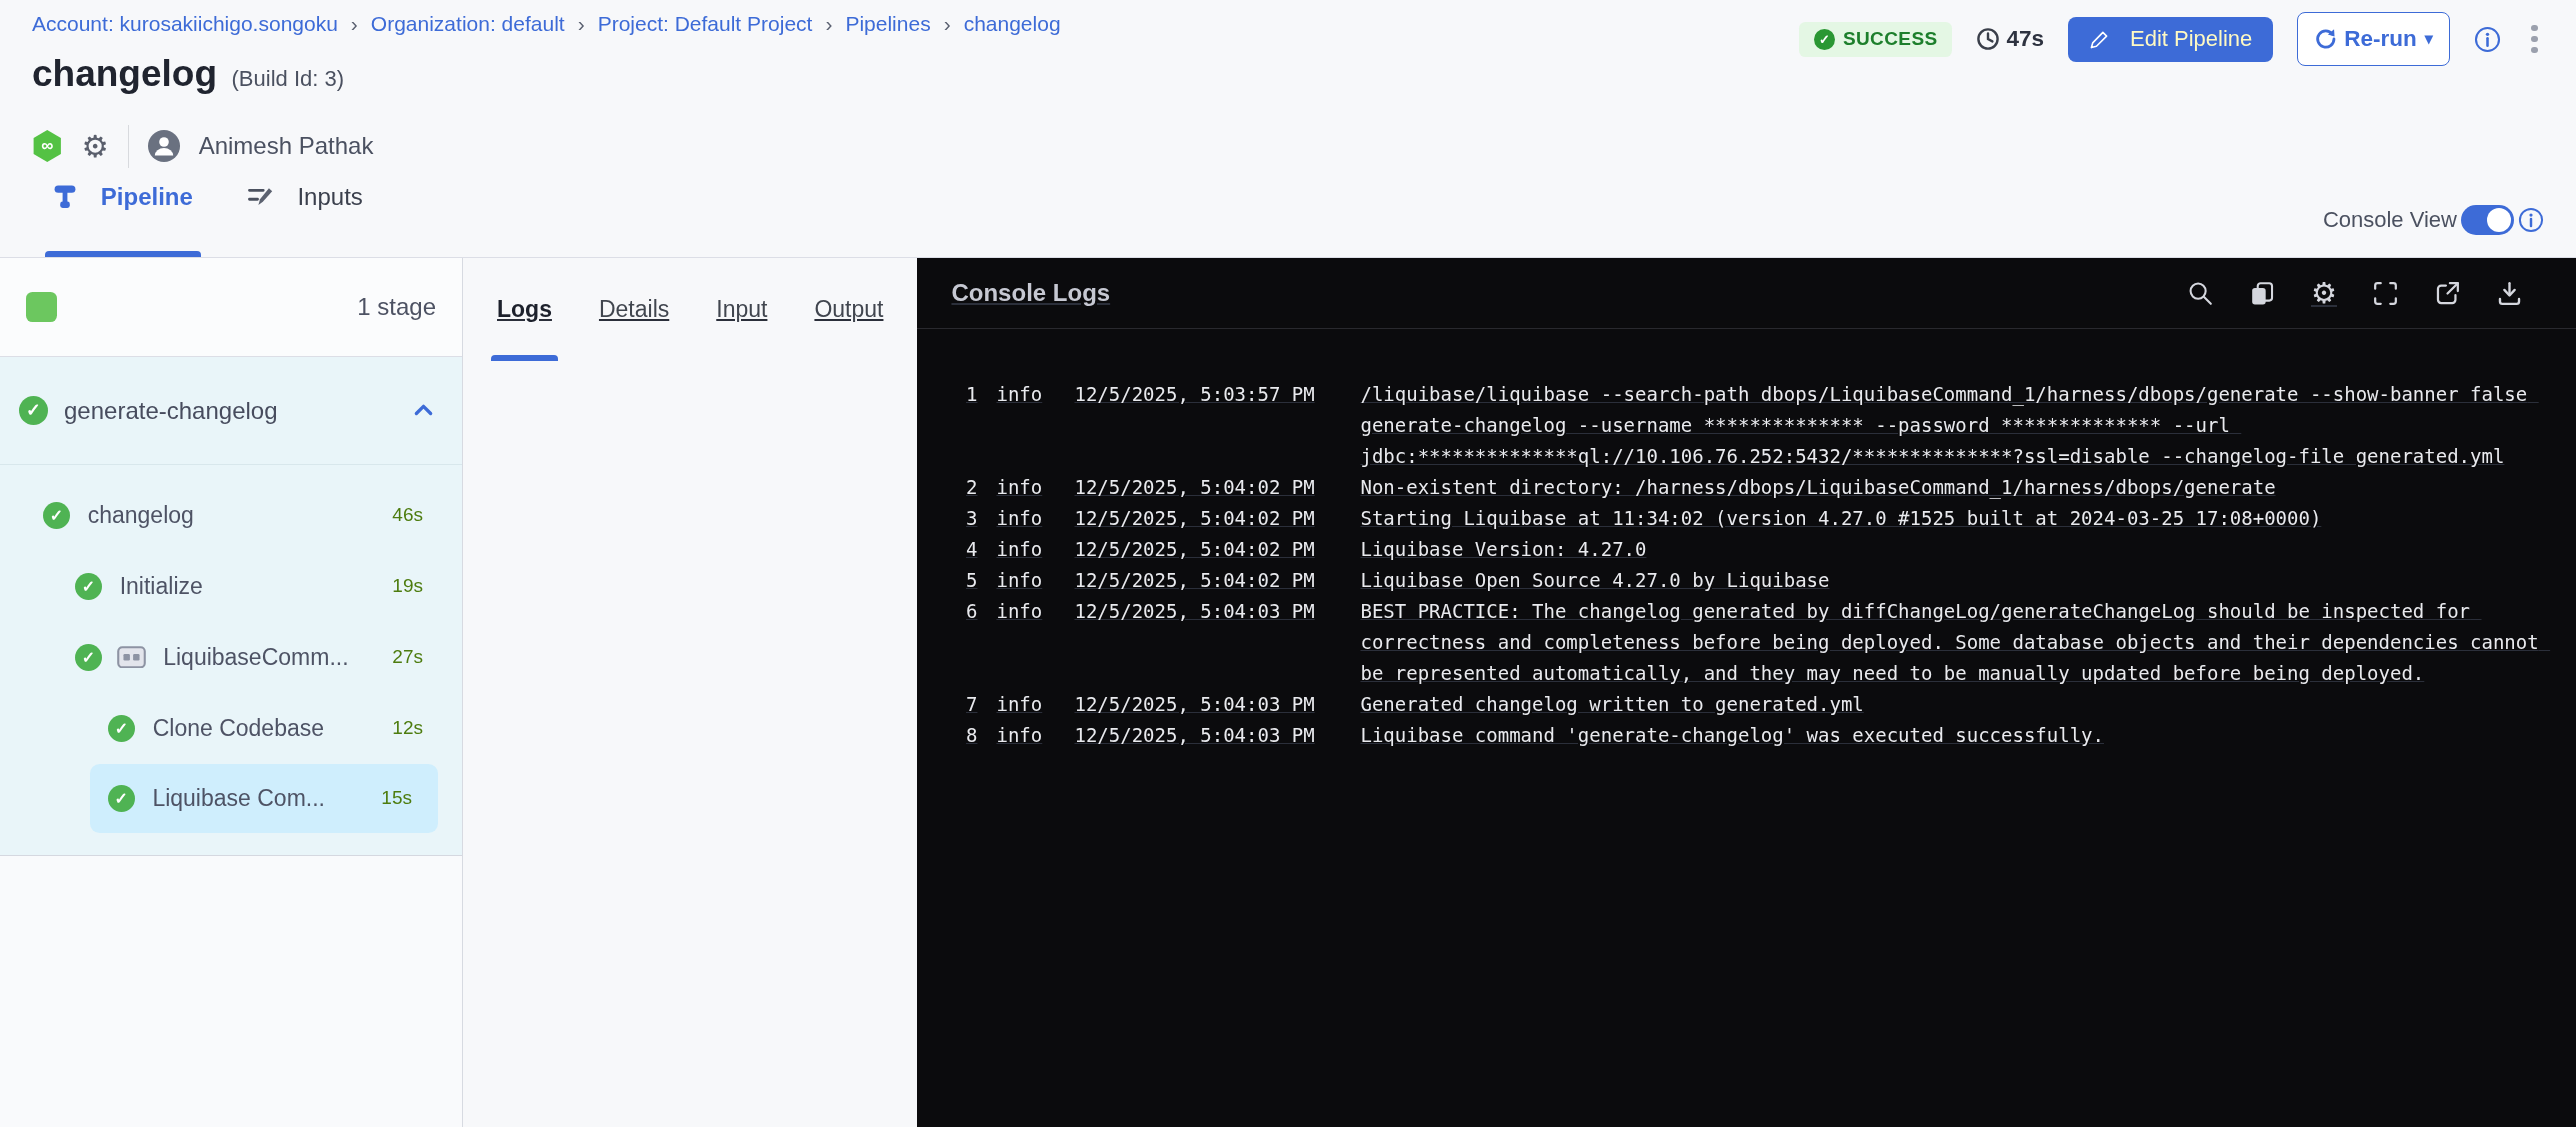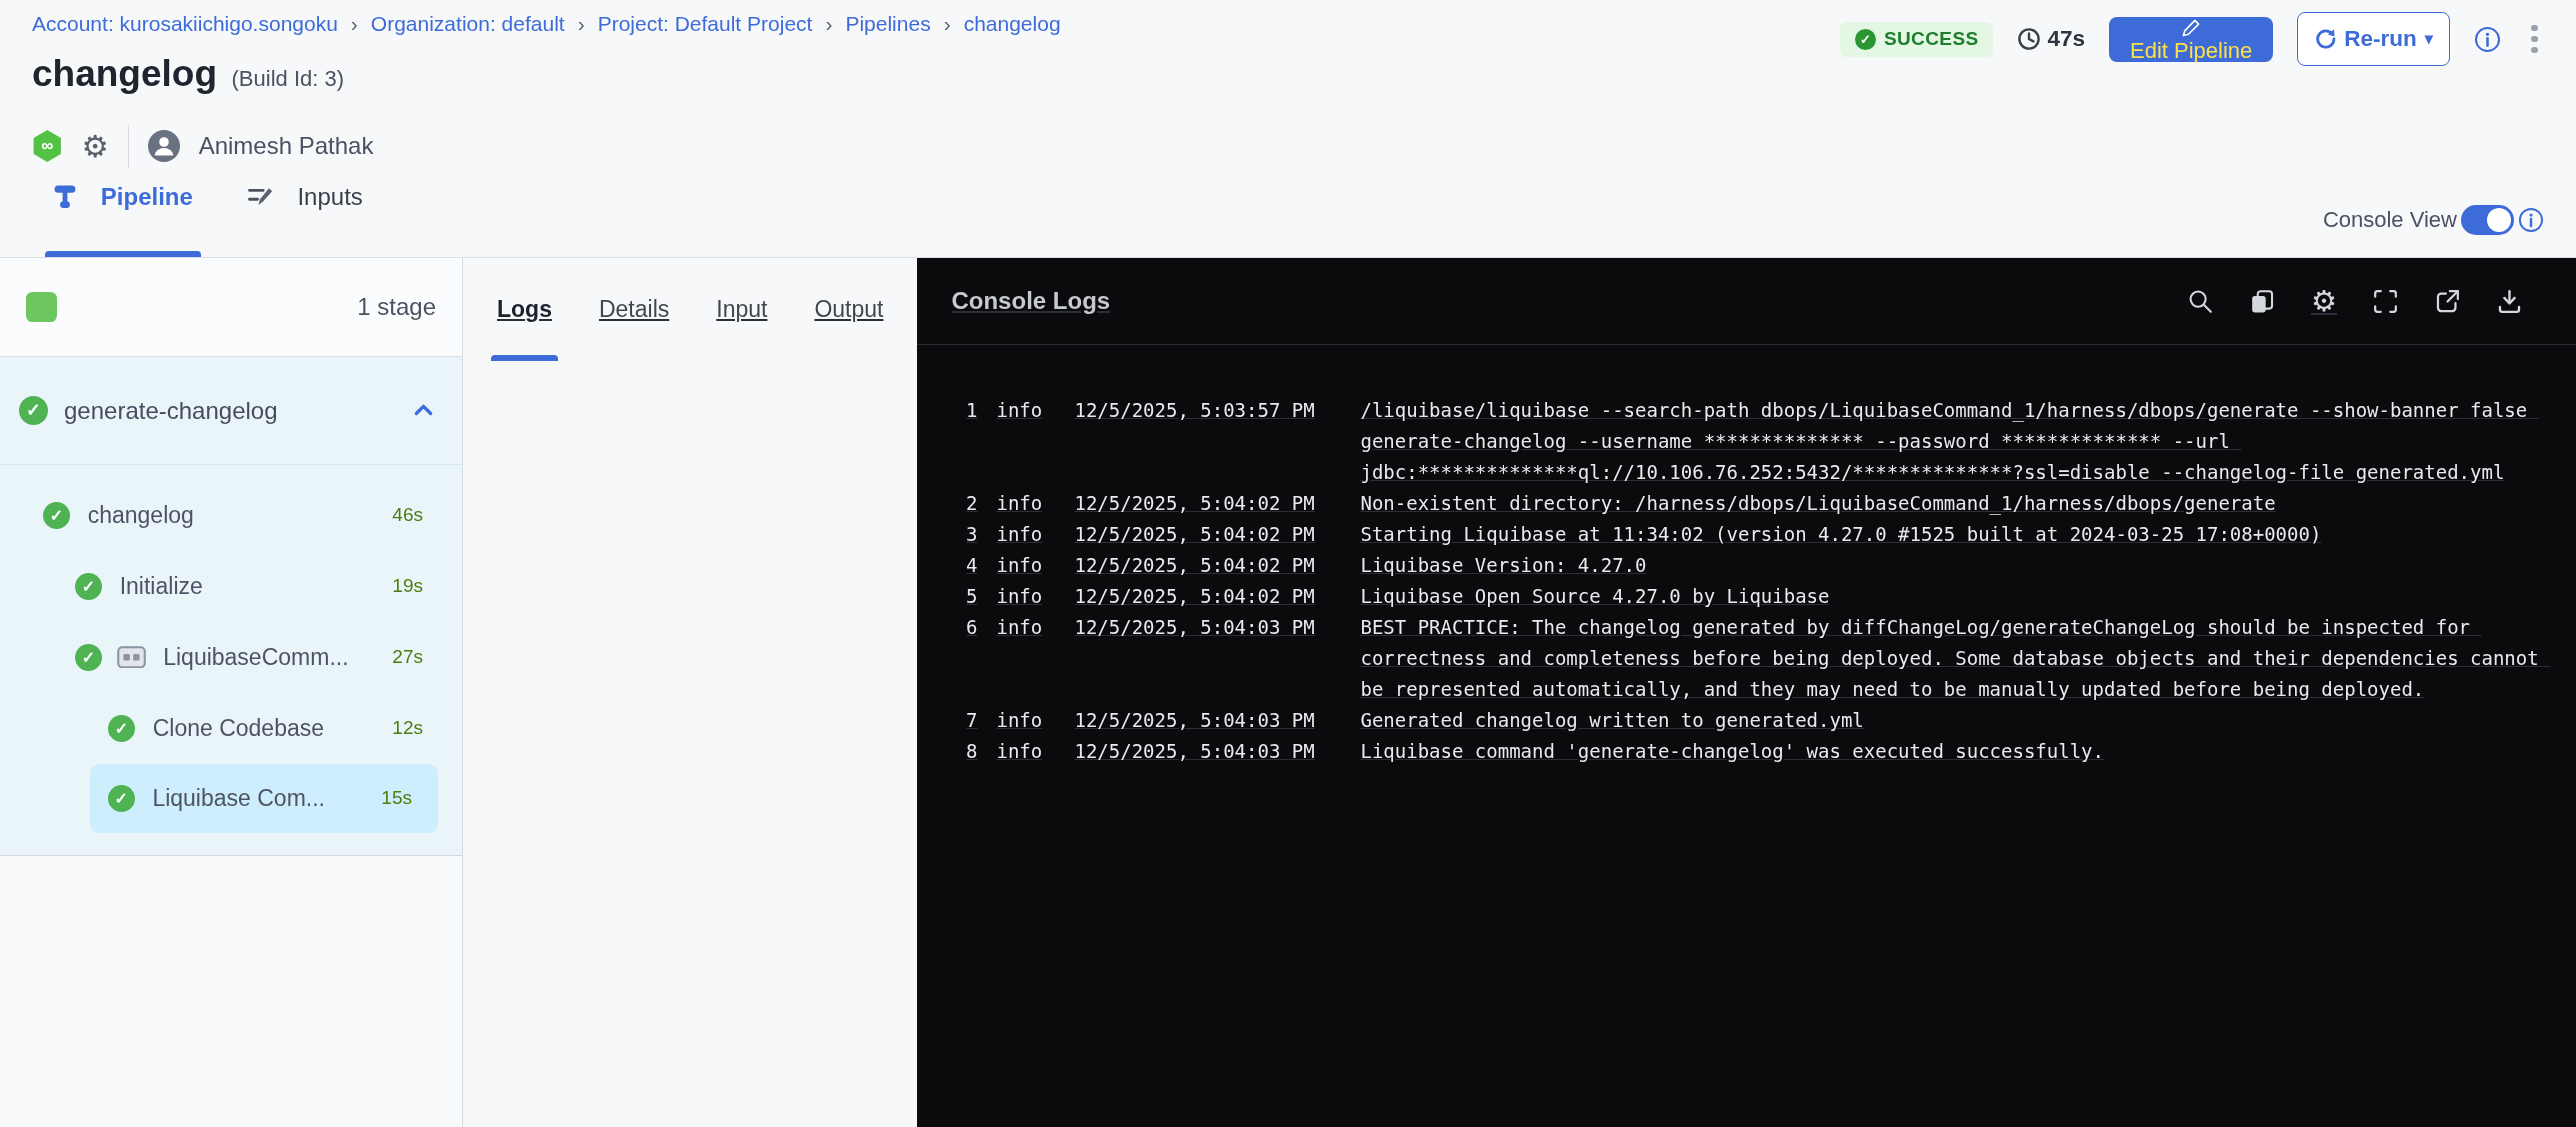--- a/index.html
+++ b/index.html
@@ -12,21 +12,21 @@
   .topbar { height:53px; display:flex; align-items:flex-start; padding:12px 32px; }
   .breadcrumb { display:flex; align-items:center; gap:13px; font-size:21px; }
   .crumb { color:#3d6bd7; cursor:pointer; white-space:nowrap; }
   .crumb-sep { color:#5a6070; font-size:21px; }
   .top-actions { margin-left:auto; display:flex; align-items:center; gap:24px; }
   .status-badge { display:flex; align-items:center; gap:8px; height:35px; padding:0 14.5px; border-radius:6.4px; background:#e4f7e4; }
   .status-badge .chk { width:21px; height:21px; border-radius:50%; background:#2a9733; color:#fff; font-size:13px; font-weight:bold; display:flex; align-items:center; justify-content:center; }
   .status-badge .txt { font-size:19px; font-weight:bold; color:#1d7f2c; letter-spacing:0.4px; }
   .clock-group { display:flex; align-items:center; gap:6.4px; }
   .clock-group .t { font-size:22.5px; font-weight:600; color:#2e3340; }
-  .btn-primary { display:flex; align-items:center; gap:0; height:45px; padding:0 21px; border-radius:8px; background:#3d6bd7; color:#fde047; font-size:22px; font-weight:500; border:none; cursor:pointer;flex-direction:column; }
+  .btn-primary { display:flex; align-items:center; gap:20px; height:45px; padding:0 21px; border-radius:8px; background:#3d6bd7; color:#fef9c3; font-size:22px; font-weight:500; border:none; cursor:pointer; }
   .btn-outline { display:flex; align-items:center; gap:8px; height:54px; padding:0 16px; border-radius:8px; background:#fff; color:#3d6bd7; font-size:22.5px; font-weight:600; border:1.6px solid #3d6bd7; cursor:pointer; }
   .caret { font-size:16px; line-height:1; }
   .dots { display:flex; flex-direction:column; gap:4.8px; padding:3.2px 6.4px; cursor:pointer; }
   .dots i { width:6.4px; height:6.4px; border-radius:50%; background:#9ba0ad; }
 
   
   .title-row { height:56px; display:flex; align-items:baseline; gap:14.5px; padding:0 32px; }
   .title-row .ttl { font-size:37px; font-weight:bold; color:#20242f; }
   .title-row .bid { font-size:22px; color:#4b5160; }
   .sub-row { height:74px; display:flex; align-items:center; gap:19px; padding:0 32px; }
@@ -71,21 +71,21 @@
   .group-ic { margin-left:14.5px; display:flex; }
   .sidebar-rest { flex:1; background:#f9fafc; border-top:0.8px solid #d5d8e0; }
 
   
   .console { flex:1; display:flex; flex-direction:row; min-width:0;text-decoration:underline; }
   .console-tabs { height:103px; display:flex; align-items:center; gap:47px; padding:0 34px; background:#f7f8fa; }
   .ctab { position:relative; height:100%; display:flex; align-items:center; font-size:23px; color:#41464f; cursor:pointer; }
   .ctab.active { font-weight:bold; color:#1d212c; }
   .ctab.active::after { content:""; position:absolute; left:-6.4px; right:-6.4px; bottom:0; height:6.4px; border-radius:4px 4px 0 0; background:#3d6bd7; }
   .console-panel { flex:1; background:#0b0b0d; display:flex; flex-direction:column; min-height:0; }
-  .console-header { height:87px; display:flex; align-items:center; padding:0 53px 0 34px; border-bottom:0.8px solid #29292e; }
+  .console-header { height:71px; display:flex; align-items:center; padding:0 53px 0 34px; border-bottom:0.8px solid #29292e; }
   .console-header .ch-title { font-size:24px; font-weight:bold; color:#c6c8d2; }
   .ch-icons { margin-left:auto; display:flex; align-items:center; gap:35px; }
   .ch-icons .ic { display:flex; cursor:pointer; }
   .gear-dark { font-size:29px; color:#d5d7de; line-height:1; cursor:pointer; }
   .log-lines { flex:1; overflow:hidden; padding:50px 22.5px 0 36px; font-family:"DejaVu Sans Mono", monospace; font-size:19px; line-height:31px; color:#e9eaee; }
   .log-entry { display:grid; grid-template-columns:24px 59px 267px 1fr; column-gap:19px; }
   .log-entry .num { text-align:right; }
   .log-entry .msg { white-space:pre-wrap; word-break:break-word; }
 </style>
 </head>

